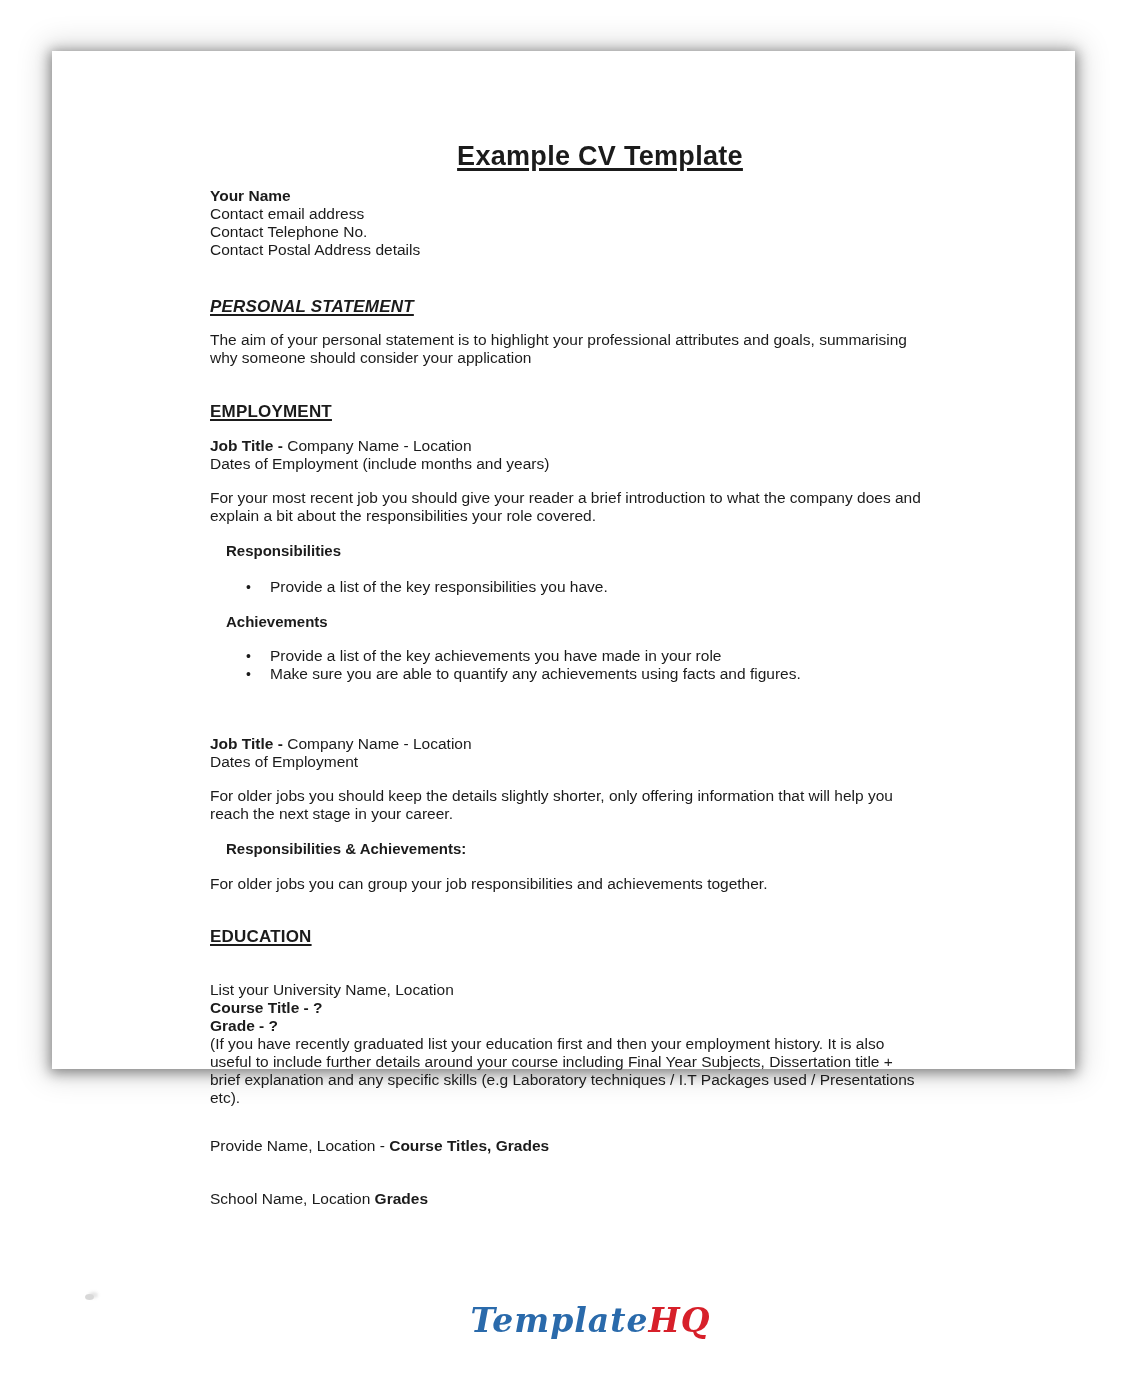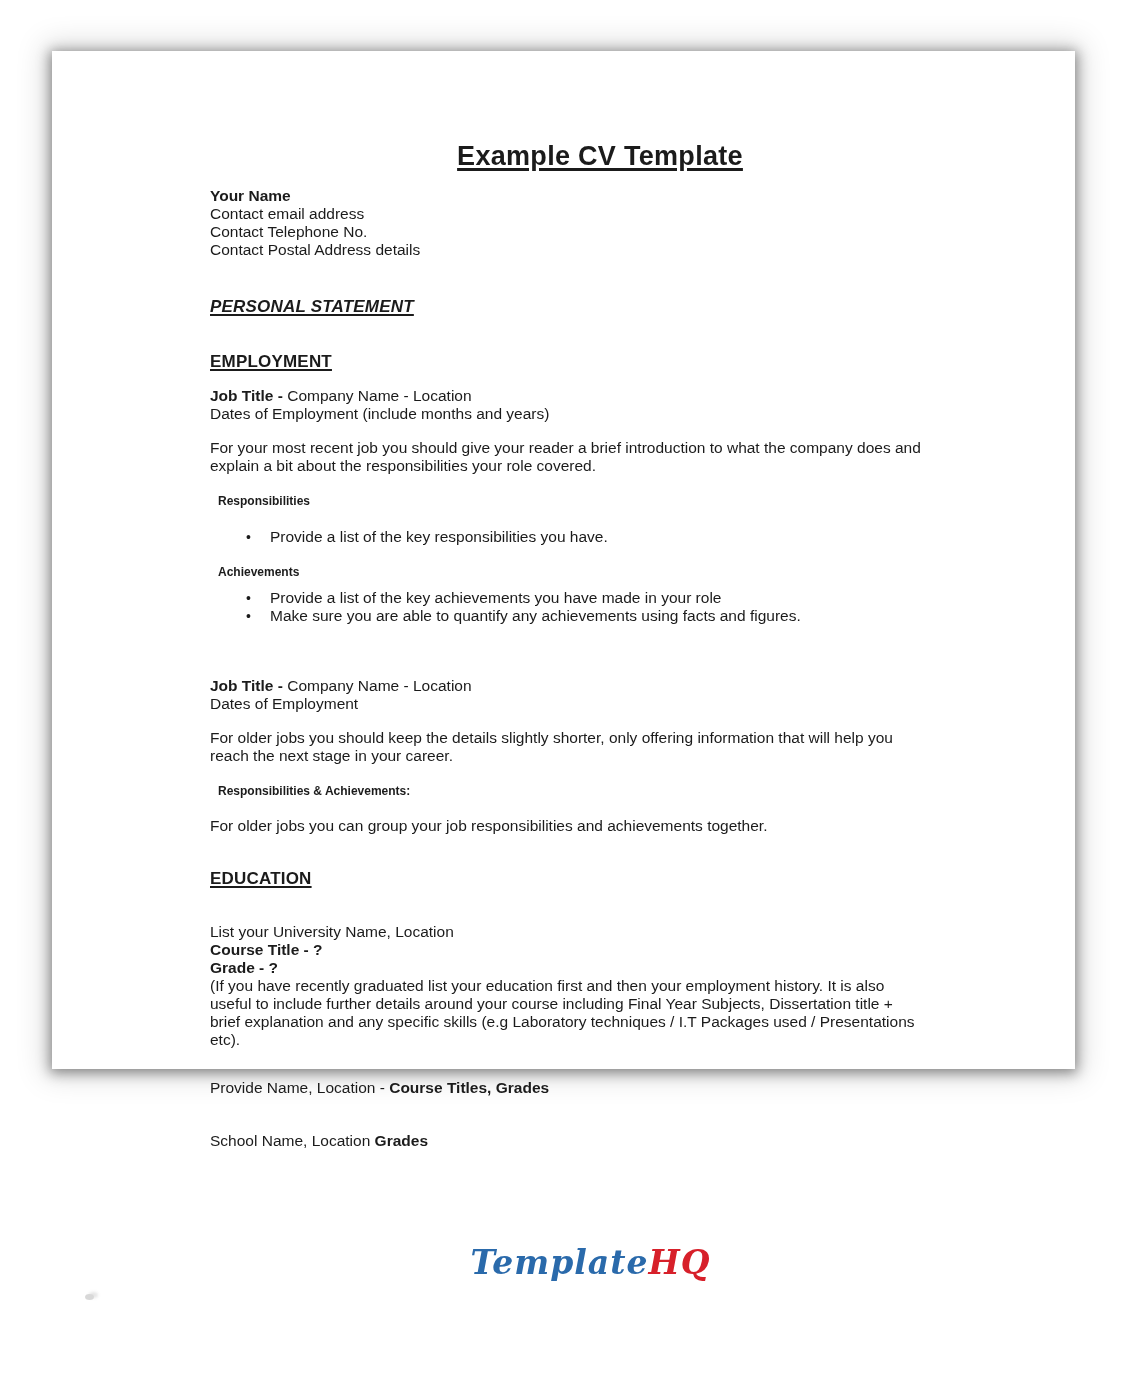--- a/index.html
+++ b/index.html
@@ -36,22 +36,22 @@
     margin: 0;
     font-size: 17px;
     line-height: 20px;
     font-weight: bold;
     text-decoration: underline;
     text-decoration-thickness: 2px;
     text-underline-offset: 2px;
     letter-spacing: 0.2px;
   }
   .sub-heading {
-    margin: 8px;
-    font-size: 12px;
+    margin: 16px;
+    font-size: 15px;
     line-height: 18px;
     font-weight: bold;
   }
   p, .line { margin: 0; }
   .bold { font-weight: bold; }
 
   .mt-contact   { margin-top: 15px; }
   .mt-ps-head   { margin-top: 38px; font-style: italic; }
   .mt-ps-body   { margin-top: 14px; }
   .mt-emp-head  { margin-top: 35px; }
@@ -109,20 +109,21 @@
   <h1 class="title">Example CV Template</h1>
 
   <div class="mt-contact">
     <div class="line bold">Your Name</div>
     <div class="line">Contact email address</div>
     <div class="line">Contact Telephone No.</div>
     <div class="line">Contact Postal Address details</div>
   </div>
 
   <h2 class="section-heading mt-ps-head">PERSONAL STATEMENT</h2>
+  <p class="mt-ps-body">The aim of your personal statement is to highlight your professional attributes and goals, summarising why someone should consider your application</p>
 
   <h2 class="section-heading mt-emp-head">EMPLOYMENT</h2>
 
   <div class="mt-job1">
     <div class="line"><span class="bold">Job Title -</span><span> Company Name - Location</span></div>
     <div class="line">Dates of Employment (include months and years)</div>
   </div>
 
   <p class="mt-intro1">For your most recent job you should give your reader a brief introduction to what the company does and explain a bit about the responsibilities your role covered.</p>
 

